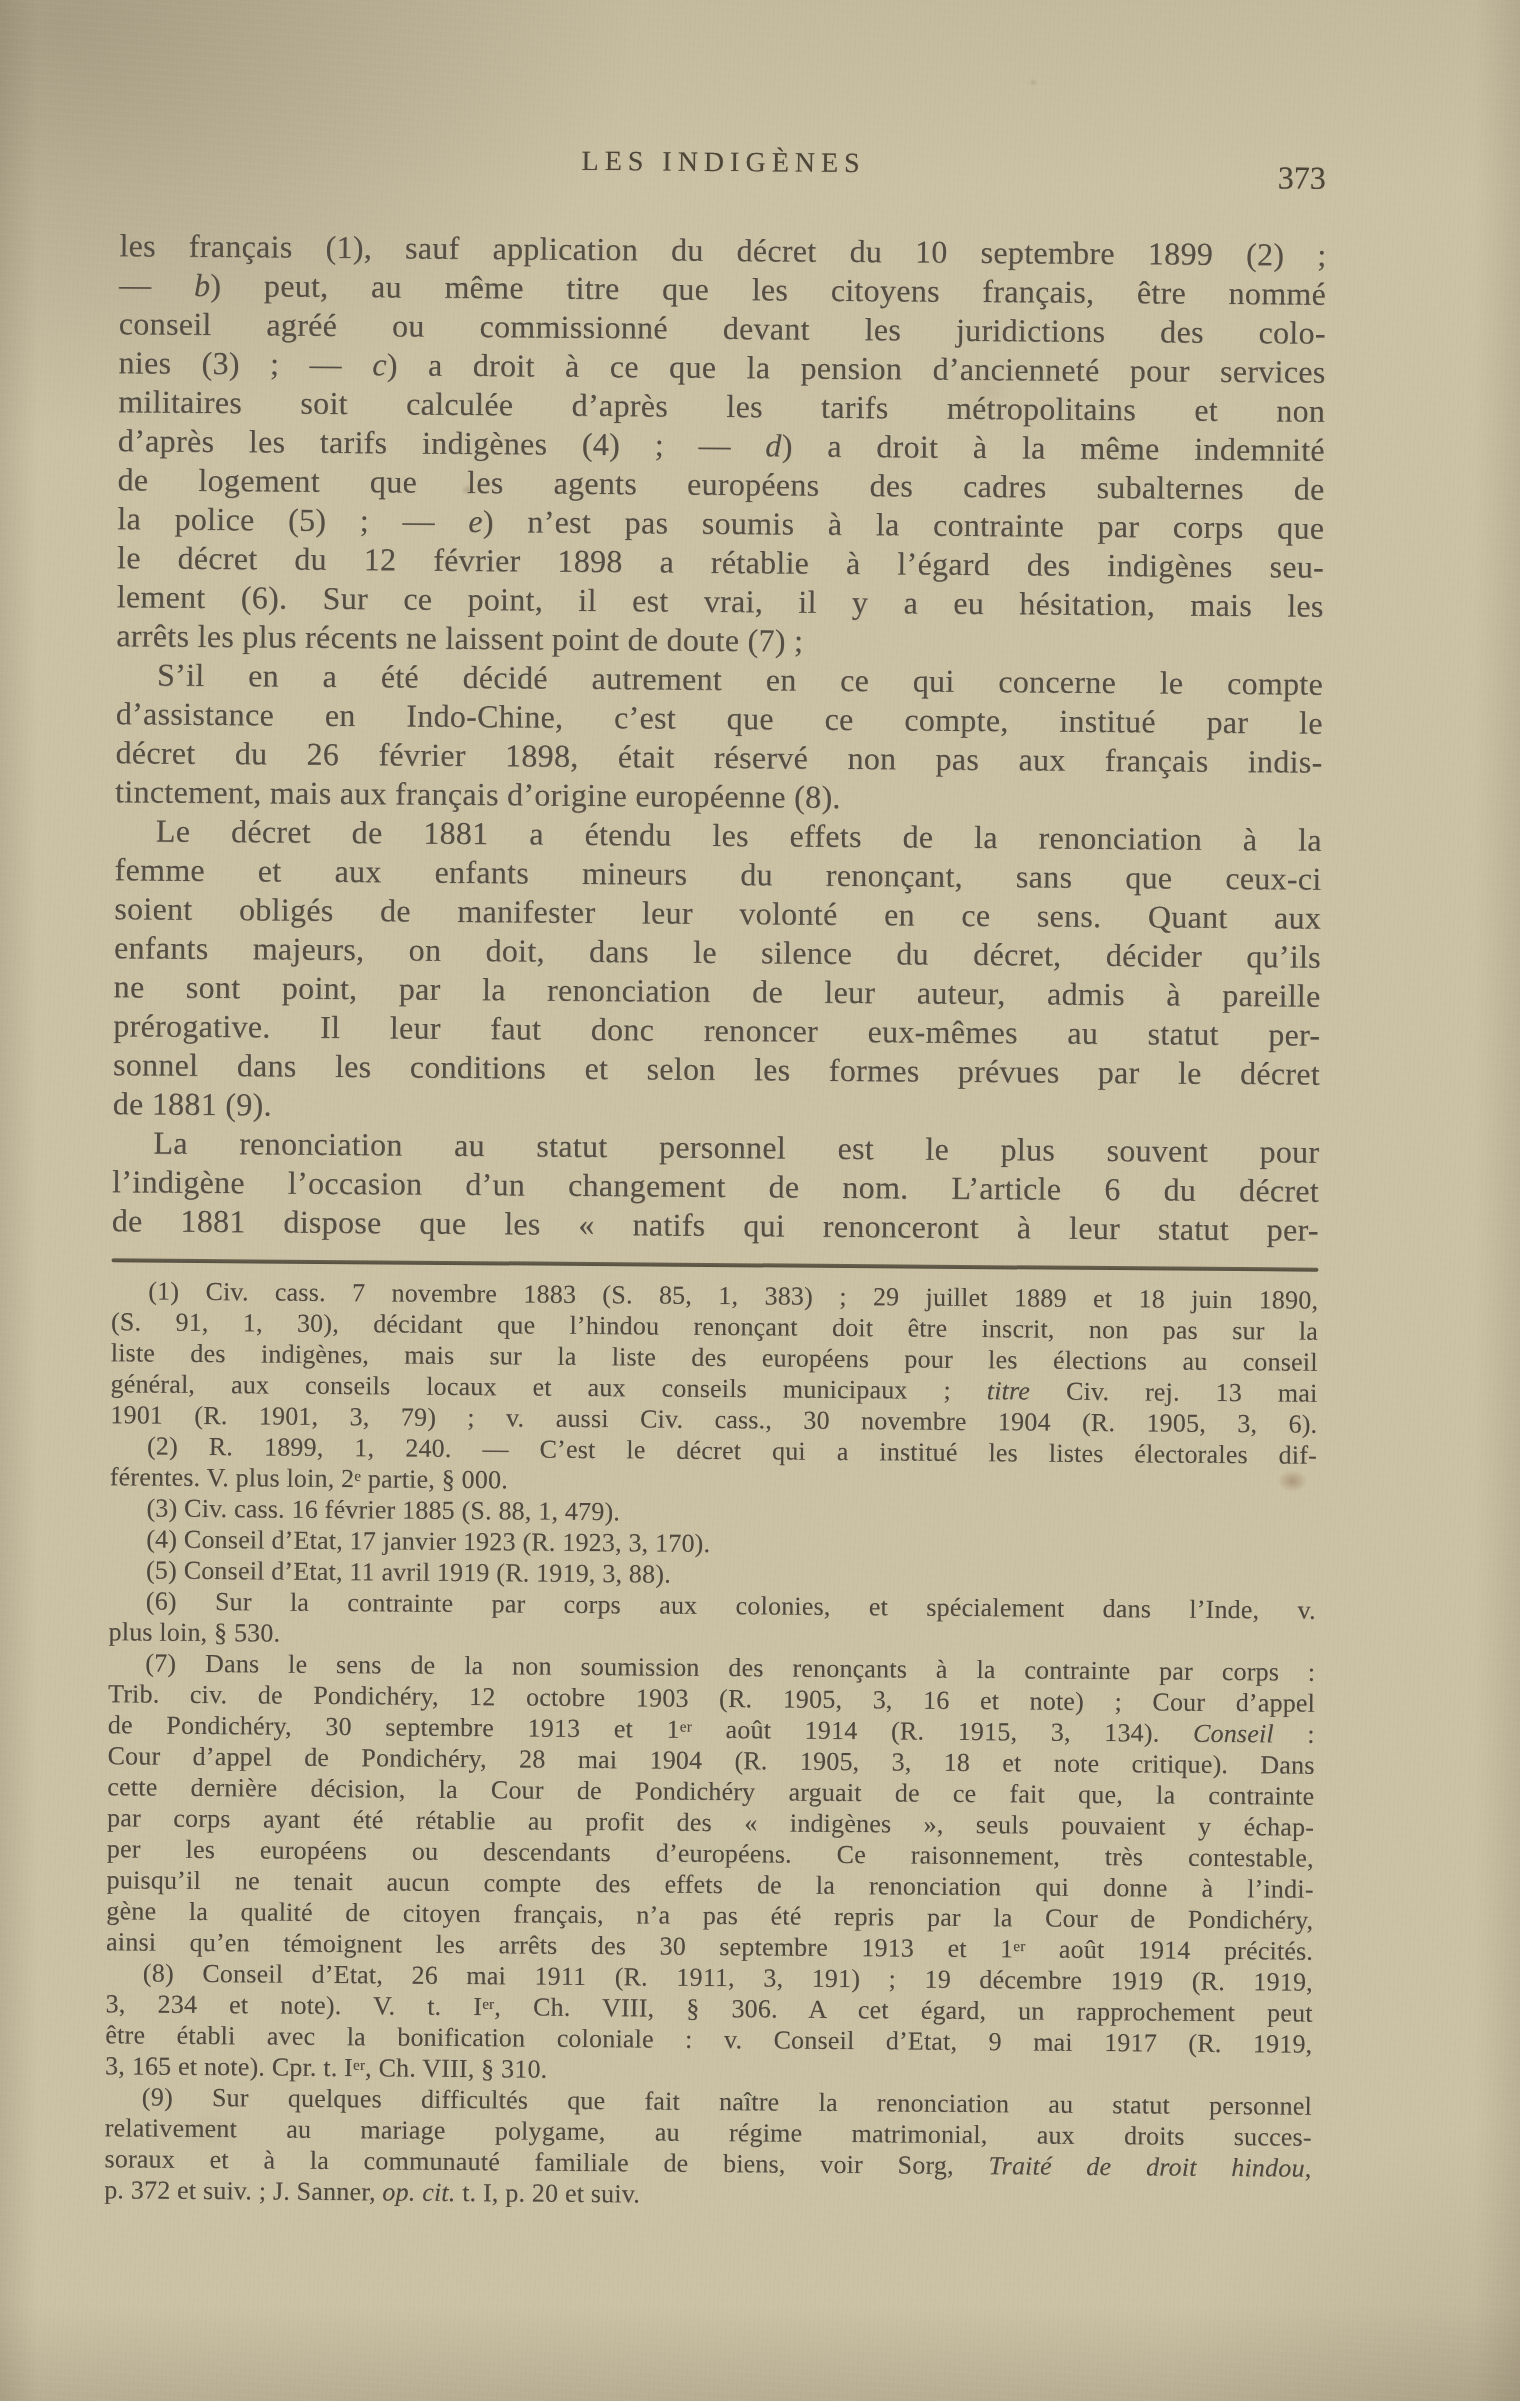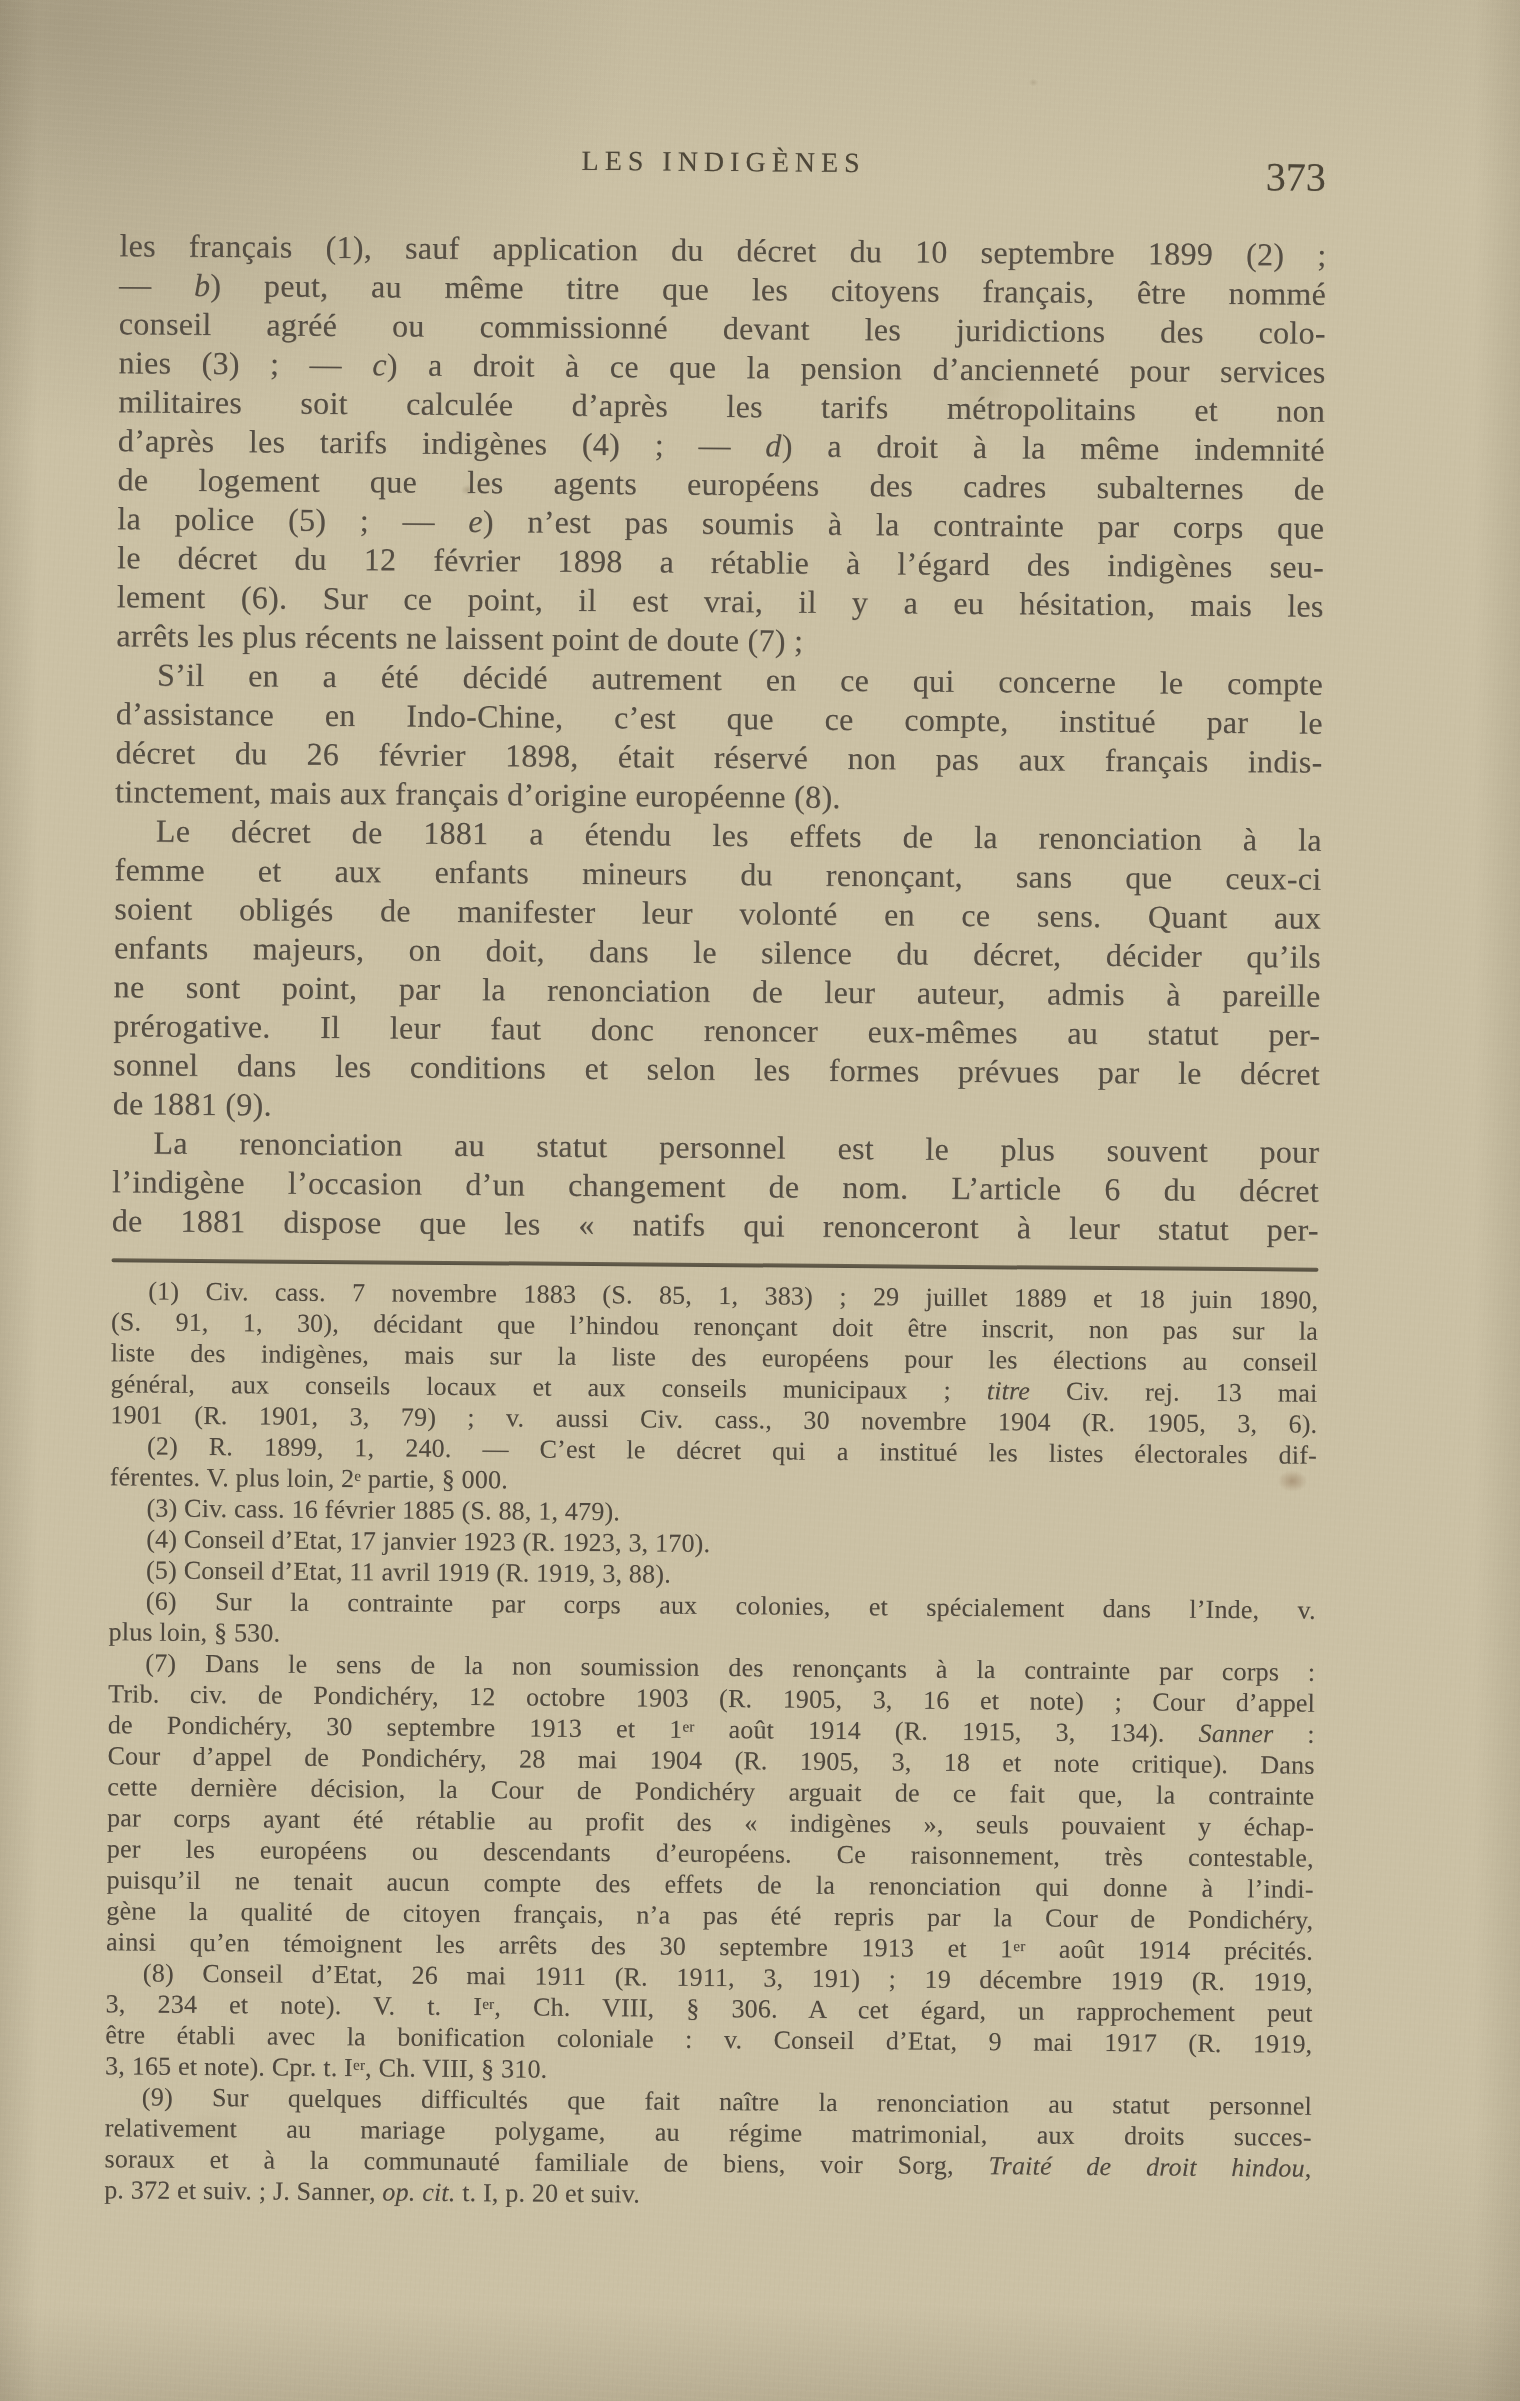--- a/index.html
+++ b/index.html
@@ -35,21 +35,21 @@
         background:radial-gradient(closest-side, rgba(96,78,52,0.16), rgba(96,78,52,0) 70%); }
 
   .content { position:absolute; left:112px; top:0; width:1207px; height:2401px;
     transform:rotate(0.45deg); transform-origin:50% 50%;
     color:#554e44;
   }
   .running-head { position:absolute; top:139px; left:0; right:0; height:46px; }
   .title { position:absolute; left:50%; top:6.6px; transform:translateX(-50%);
     font-size:28px; letter-spacing:6px; color:#4e4739; white-space:nowrap;
     text-shadow:0 0 0.7px rgba(78,70,55,0.45); }
-  .pagenum { position:absolute; right:1.3px; top:10px; font-size:40px; color:#4e4739;
+  .pagenum { position:absolute; right:1.3px; top:16px; font-size:32px; color:#4e4739;
     text-shadow:0 0 0.7px rgba(78,70,55,0.45);text-align:right; }
 
   .bodytext { position:absolute; top:231px; left:0; right:0;
     font-size:32px; line-height:39px; letter-spacing:0.3px;
     text-shadow:0.3px 0.3px 0.5px rgba(82,72,58,0.38); }
   .footnotes { position:absolute; top:1280px; left:0; right:0;
     font-size:26px; line-height:31px; letter-spacing:0.2px; color:#4f483e;
     text-shadow:0.2px 0.2px 0.5px rgba(82,72,58,0.35); }
 
   .fn-rule { position:absolute; top:1263px; left:0; right:0; height:4px;
@@ -140,21 +140,21 @@
         <div class="fnote">
           <div class="tline"><span>(5) Conseil d’Etat, 11 avril 1919 (R. 1919, 3, 88).</span></div>
         </div>
         <div class="fnote">
           <div class="tline just"><span>(6) Sur la contrainte par corps aux colonies, et spécialement dans l’Inde, v.</span></div>
           <div class="tline"><span>plus loin, § 530.</span></div>
         </div>
         <div class="fnote">
           <div class="tline just"><span>(7) Dans le sens de la non soumission des renonçants à la contrainte par corps :</span></div>
           <div class="tline just"><span>Trib. civ. de Pondichéry, 12 octobre 1903 (R. 1905, 3, 16 et note) ; Cour d’appel</span></div>
-          <div class="tline just"><span>de Pondichéry, 30 septembre 1913 et 1</span><sup>er</sup><span> août 1914 (R. 1915, 3, 134). </span><span class="it">Sanner</span><span> :</span></div>
+          <div class="tline just"><span>de Pondichéry, 30 septembre 1913 et 1</span><sup>er</sup><span> août 1914 (R. 1915, 3, 134). </span><span class="it">Conseil</span><span> :</span></div>
           <div class="tline just"><span>Cour d’appel de Pondichéry, 28 mai 1904 (R. 1905, 3, 18 et note critique). Dans</span></div>
           <div class="tline just"><span>cette dernière décision, la Cour de Pondichéry arguait de ce fait que, la contrainte</span></div>
           <div class="tline just"><span>par corps ayant été rétablie au profit des « indigènes », seuls pouvaient y échap-</span></div>
           <div class="tline just"><span>per les européens ou descendants d’européens. Ce raisonnement, très contestable,</span></div>
           <div class="tline just"><span>puisqu’il ne tenait aucun compte des effets de la renonciation qui donne à l’indi-</span></div>
           <div class="tline just"><span>gène la qualité de citoyen français, n’a pas été repris par la Cour de Pondichéry,</span></div>
           <div class="tline just"><span>ainsi qu’en témoignent les arrêts des 30 septembre 1913 et 1</span><sup>er</sup><span> août 1914 précités.</span></div>
         </div>
         <div class="fnote">
           <div class="tline just"><span>(8) Conseil d’Etat, 26 mai 1911 (R. 1911, 3, 191) ; 19 décembre 1919 (R. 1919,</span></div>

